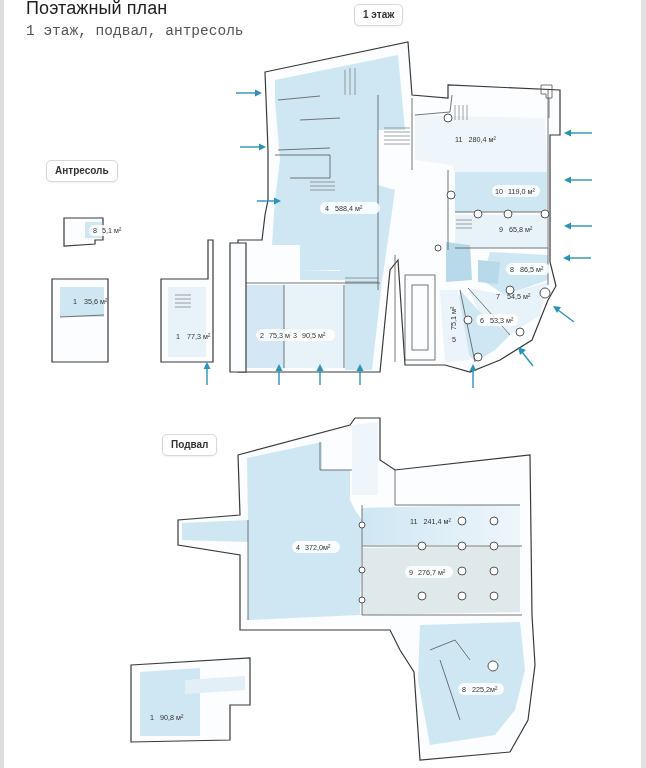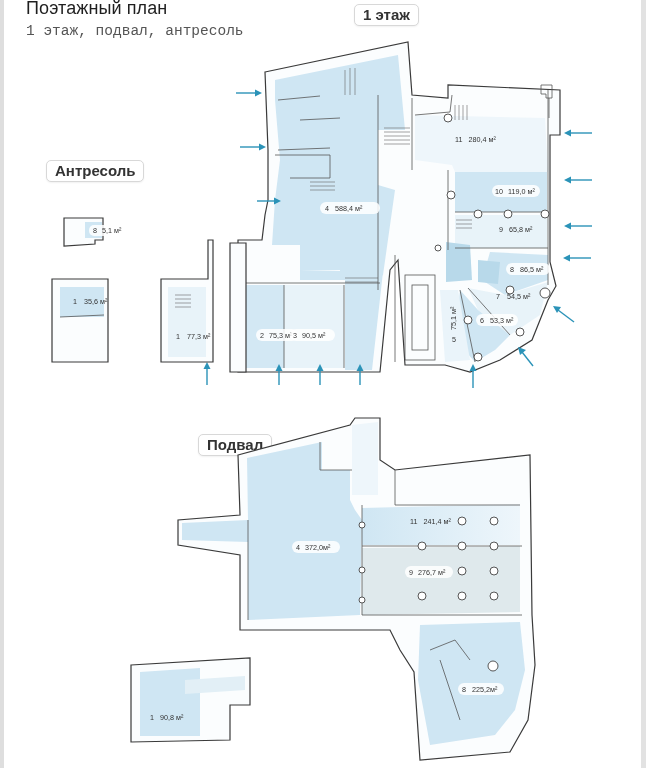--- a/index.html
+++ b/index.html
@@ -8,21 +8,21 @@
     background:#ffffff;
     font-family:"Liberation Sans", "DejaVu Sans", sans-serif;
     color:#222;
   }
   .edge-left { position:absolute; left:0; top:0; width:4px; height:768px; background:#dedede; }
   .edge-right { position:absolute; left:641px; top:0; width:5px; height:768px; background:#e2e2e2; }
   .title { position:absolute; left:26px; top:-2px; font-size:18px; color:#1f1f1f; letter-spacing:0.1px; }
   .subtitle { position:absolute; left:26px; top:23px; font-size:14.5px; color:#555;font-family:Liberation Mono, monospace; }
   .chip {
     position:absolute; background:#fff; border:1px solid #d8d8d8; border-radius:5px;
-    font-size:15px; font-weight:bold; color:#333; padding:0 8px; height:20px; line-height:20px;
+    font-size:10px; font-weight:bold; color:#333; padding:0 8px; height:20px; line-height:20px;
     box-shadow:0 1px 2px rgba(0,0,0,0.06); white-space:nowrap;
   }
   svg.plan { position:absolute; left:0; top:0; }
   .wall { fill:#fbfdfe; stroke:#3a3a3a; stroke-width:1.2; }
   .wall-thin { fill:none; stroke:#555; stroke-width:0.8; }
   .room { stroke:none; }
   .arrow line { stroke:#2b93b8; stroke-width:1.4; }
   .arrow polygon { fill:#2b93b8; }
   .lbl-bg { fill:#ffffff; opacity:0.85; }
   .lbl { font-size:7.2px; fill:#333; font-family:"Liberation Sans", sans-serif; }
@@ -33,21 +33,21 @@
 <body>
 
 <div class="edge-left"></div>
 <div class="edge-right"></div>
 
 <div class="title">Поэтажный план</div>
 <div class="subtitle">1 этаж, подвал, антресоль</div>
 
 <div class="chip" style="left:354px;top:4px;">1 этаж</div>
 <div class="chip" style="left:46px;top:160px;text-align:right;">Антресоль</div>
-<div class="chip" style="left:162px;top:434px;margin-left:36px;">Подвал</div>
+<div class="chip" style="left:162px;top:434px;">Подвал</div>
 
 <svg class="plan" width="646" height="768" viewBox="0 0 646 768">
   <defs>
     <linearGradient id="fadeR" x1="0" x2="1" y1="0" y2="0">
       <stop offset="0" stop-color="#cfe6f3"></stop>
       <stop offset="1" stop-color="#eef6fb"></stop>
     </linearGradient>
   </defs>
 
   <g>

